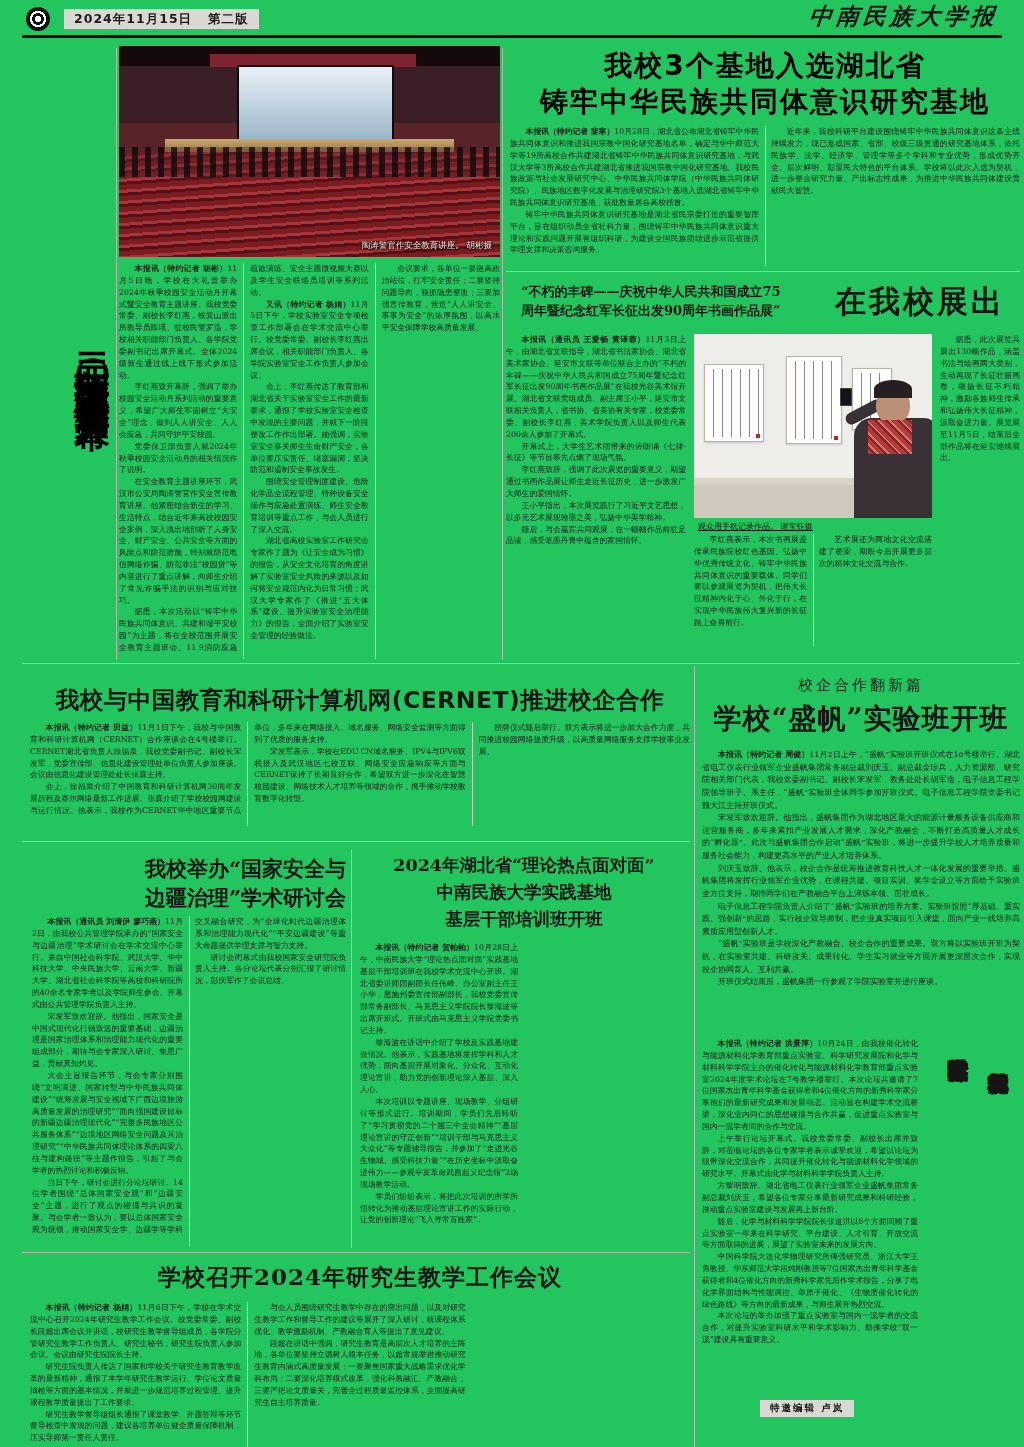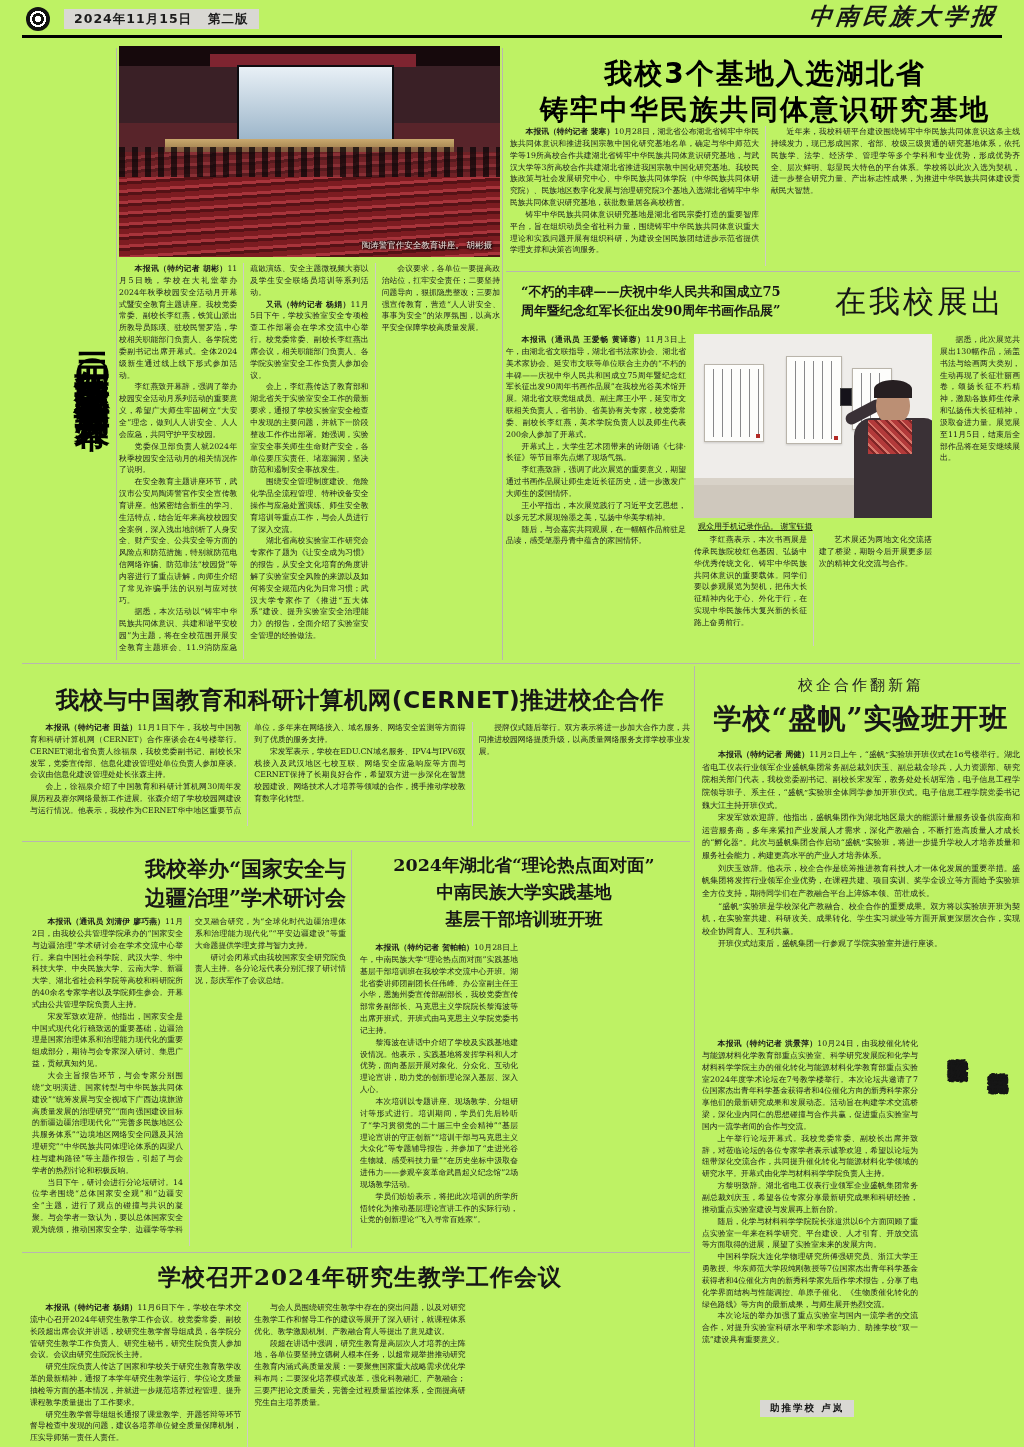--- a/index.html
+++ b/index.html
@@ -1,16 +1,16 @@
 <!DOCTYPE html>
 <html><head>
 <meta charset="utf-8">
 <style>
   html,body{margin:0;padding:0;background:#e8e6e0;}
-  .page{position:relative;width:1024px;height:1447px;background:#bef264;margin:0 auto;overflow:hidden;color:#161616;
+  .page{position:relative;width:1024px;height:1447px;background:#22c55e;margin:0 auto;overflow:hidden;color:#161616;
         font-family:"Liberation Sans","DejaVu Sans",sans-serif;}
   .ff-hei{font-family:"DejaVu Sans","Liberation Sans",sans-serif;}
   .ff-song{font-family:"DejaVu Serif","Liberation Serif",serif;}
   .rule{position:absolute;background:#b9b6af;}
   .rule.v{width:1px;}
   .rule.h{height:1px;}
 
   
   .logo{position:absolute;left:26px;top:7px;width:24px;height:24px;border-radius:50%;
         background:radial-gradient(circle at 50% 50%, #fff 0 3px, #111 3px 6px, #fff 6px 8px, #111 8px 12px);}
@@ -57,25 +57,25 @@
   .p-body{position:absolute;left:12px;bottom:0;width:84px;height:104px;border-radius:18px 14px 0 0;background:#3a3136;}
   .p-head{position:absolute;left:34px;top:14px;width:34px;height:38px;border-radius:50% 50% 46% 46%;background:#bb8f74;}
   .p-hair{position:absolute;left:32px;top:8px;width:38px;height:18px;border-radius:50% 50% 0 0;background:#261f21;}
   .p-scarf{position:absolute;left:26px;top:48px;width:44px;height:34px;
            background:repeating-linear-gradient(45deg,#b23a3a 0 4px,#802626 4px 6px,#d8756a 6px 8px);}
   .p-arm{position:absolute;left:2px;top:34px;width:40px;height:12px;border-radius:6px;background:#3a3136;transform:rotate(-28deg);}
   .p-phone{position:absolute;left:-2px;top:16px;width:10px;height:16px;background:#15131a;border:1px solid #444;}
   .ph2-caption{font-size:8px;padding:3px 0 0 4px;color:#111;font-family:"DejaVu Sans","Liberation Sans",sans-serif;text-decoration:underline;}
 
   
-  .bases-h{position:absolute;left:510px;top:56px;width:510px;text-align:center;font-weight:bold;
+  .bases-h{position:absolute;left:510px;top:48px;width:510px;text-align:center;font-weight:bold;
            font-size:28px;line-height:1.28;letter-spacing:2px;color:#000;}
   .ex-headrow{position:absolute;left:506px;top:281px;width:514px;display:flex;justify-content:center;align-items:center;gap:6px;}
   .ex-quote{width:308px;font-weight:bold;font-size:13px;line-height:1.45;text-align:justify;}
-  .ex-main{font-weight:normal;font-size:31px;letter-spacing:3px;white-space:nowrap;}
+  .ex-main{font-weight:bold;font-size:31px;letter-spacing:3px;white-space:nowrap;}
   .cernet-h{position:absolute;left:30px;top:684px;width:660px;text-align:center;font-weight:bold;font-size:23.5px;letter-spacing:0.5px;}
   .sf-kicker{position:absolute;left:702px;top:676px;width:318px;text-align:center;font-size:15px;letter-spacing:3px;color:#222;}
   .sf-h{position:absolute;left:702px;top:700px;width:318px;text-align:center;font-weight:bold;font-size:28px;letter-spacing:1px;}
   .forum-h{position:absolute;left:32px;top:854px;width:314px;text-align:right;font-weight:bold;font-size:21px;line-height:1.4;}
   .theory-h{position:absolute;left:360px;top:852px;width:328px;text-align:center;font-weight:bold;font-size:17.5px;line-height:1.55;}
   .grad-h{position:absolute;left:30px;top:1262px;width:660px;text-align:center;font-weight:bold;font-size:23px;letter-spacing:1px;}
   .cat-vhead{position:absolute;left:934px;top:1042px;width:84px;height:398px;writing-mode:vertical-rl;text-orientation:upright;
              font-weight:bold;font-size:21px;line-height:1.9;font-family:"DejaVu Serif","Liberation Serif",serif;}
   .cat-vhead .l1{padding-top:14px;}
 
@@ -208,20 +208,21 @@
     <p>宋发军表示，学校在EDU.CN域名服务、IPV4与IPV6双栈接入及武汉地区七校互联、网络安全应急响应等方面与CERNET保持了长期良好合作，希望双方进一步深化在智慧校园建设、网络技术人才培养等领域的合作，携手推动学校教育数字化转型。</p>
     <p>授牌仪式随后举行。双方表示将进一步加大合作力度，共同推进校园网络提质升级，以高质量网络服务支撑学校事业发展。</p>
   </div>
 
   <div class="sf-kicker ff-hei">校企合作翻新篇</div>
   <div class="sf-h ff-song">学校“盛帆”实验班开班</div>
   <div class="sf-body body">
     <p><b class="lead">本报讯（特约记者 周健）</b><span>11月2日上午，“盛帆”实验班开班仪式在16号楼举行。湖北省电工仪表行业领军企业盛帆集团常务副总裁刘庆玉、副总裁金珍兵，人力资源部、研究院相关部门代表，我校党委副书记、副校长宋发军，教务处处长胡军浩，电子信息工程学院领导班子、系主任，“盛帆”实验班全体同学参加开班仪式。电子信息工程学院党委书记魏大江主持开班仪式。</span></p>
     <p>宋发军致欢迎辞。他指出，盛帆集团作为湖北地区最大的能源计量服务设备供应商和运营服务商，多年来紧扣产业发展人才需求，深化产教融合，不断打造高质量人才成长的“孵化器”。此次与盛帆集团合作启动“盛帆”实验班，将进一步提升学校人才培养质量和服务社会能力，构建更高水平的产业人才培养体系。</p>
     <p>刘庆玉致辞。他表示，校企合作是统筹推进教育科技人才一体化发展的重要举措。盛帆集团将发挥行业领军企业优势，在课程共建、项目实训、奖学金设立等方面给予实验班全方位支持，期待同学们在产教融合平台上淬炼本领、茁壮成长。</p>
+    <p>电子信息工程学院负责人介绍了“盛帆”实验班的培养方案。实验班按照“厚基础、重实践、强创新”的思路，实行校企双导师制，把企业真实项目引入课堂，面向产业一线培养高素质应用型创新人才。</p>
     <p>“盛帆”实验班是学校深化产教融合、校企合作的重要成果。双方将以实验班开班为契机，在实验室共建、科研攻关、成果转化、学生实习就业等方面开展更深层次合作，实现校企协同育人、互利共赢。</p>
     <p>开班仪式结束后，盛帆集团一行参观了学院实验室并进行座谈。</p>
   </div>
 
   <div class="forum-h ff-song">
     <div>我校举办“国家安全与</div>
     <div>边疆治理”学术研讨会</div>
   </div>
   <div class="forum-body body cols2">
     <p><b class="lead">本报讯（通讯员 刘清伊 廖巧燕）</b><span>11月2日，由我校公共管理学院承办的“国家安全与边疆治理”学术研讨会在学术交流中心举行。来自中国社会科学院、武汉大学、华中科技大学、中央民族大学、云南大学、新疆大学、湖北省社会科学院等高校和科研院所的40余名专家学者以及学院师生参会。开幕式由公共管理学院负责人主持。</span></p>
@@ -257,15 +258,15 @@
     <p>上午举行论坛开幕式。我校党委常委、副校长出席并致辞，对莅临论坛的各位专家学者表示诚挚欢迎，希望以论坛为纽带深化交流合作，共同提升催化转化与能源材料化学领域的研究水平。开幕式由化学与材料科学学院负责人主持。</p>
     <p>方黎明致辞。湖北省电工仪表行业领军企业盛帆集团常务副总裁刘庆玉，希望各位专家分享最新研究成果和科研经验，推动重点实验室建设与发展再上新台阶。</p>
     <p>随后，化学与材料科学学院院长张道洪以6个方面回顾了重点实验室一年来在科学研究、平台建设、人才引育、开放交流等方面取得的进展，展望了实验室未来的发展方向。</p>
     <p>中国科学院大连化学物理研究所傅强研究员、浙江大学王勇教授、华东师范大学段纯刚教授等7位国家杰出青年科学基金获得者和4位催化方向的新秀科学家先后作学术报告，分享了电化学界面结构与性能调控、单原子催化、《生物质催化转化的绿色路线》等方向的最新成果，与师生展开热烈交流。</p>
     <p>本次论坛的举办加强了重点实验室与国内一流学者的交流合作，对提升实验室科研水平和学术影响力、助推学校“双一流”建设具有重要意义。</p>
   </div>
   <div class="cat-vhead">
     <div class="l1">我校催化转化与能源材料化学</div>
     <div>教育部重点实验室举行年度学术论坛</div>
   </div>
-  <div class="editor-badge ff-hei">助推学校 卢岚</div>
+  <div class="editor-badge ff-hei">特邀编辑 卢岚</div>
 
 </div>
 
 </body></html>

